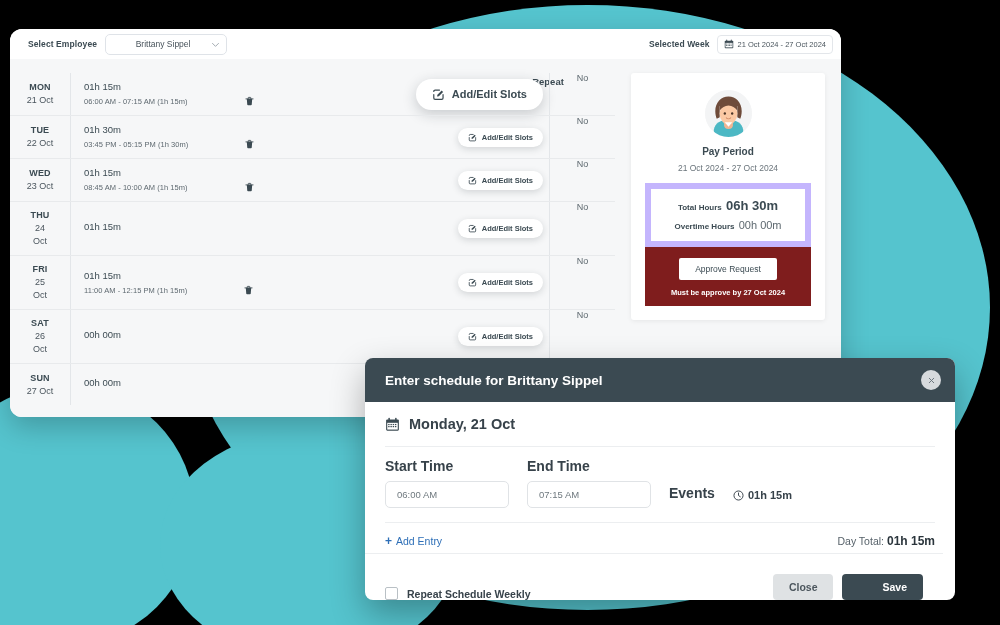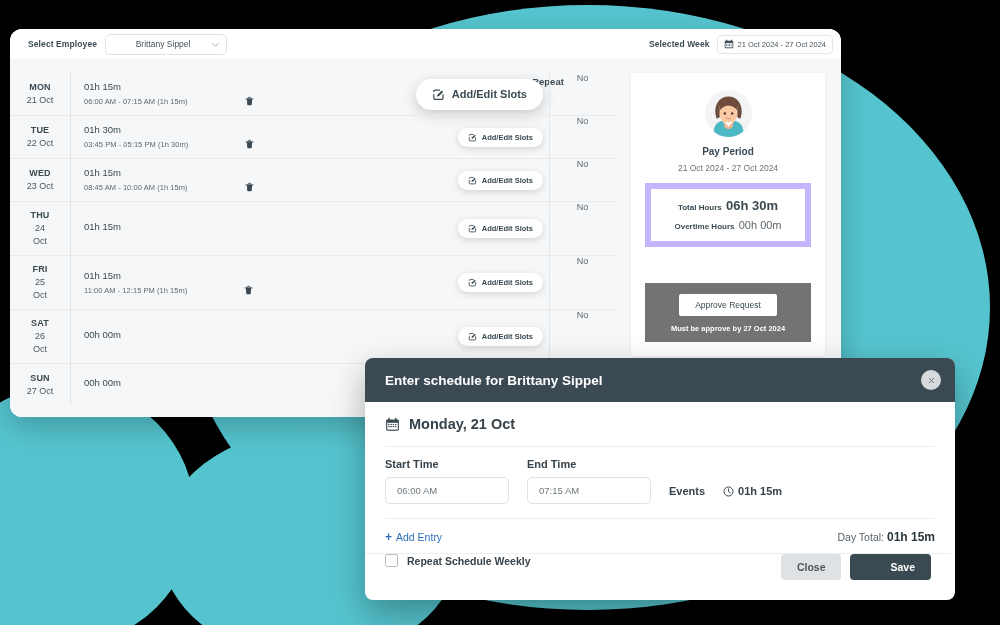--- a/index.html
+++ b/index.html
@@ -180,23 +180,22 @@
     margin-top: 10px;
     border: 6px solid #c4b5fd;
     padding: 9px 6px 10px;
   }
   .hours-line { font-size: 8px; font-weight: bold; color: #3b4a52; }
   .hours-line + .hours-line { margin-top: 6px; }
   .hours-line .big { font-size: 13px; font-weight: bold; margin-left: 2px; }
   .hours-line .small { font-size: 11px; font-weight: normal; color: #5d686f; margin-left: 2px; }
 
   #approve-box {
-    background: #737373;
+    background: #7f1d1d;
     padding: 11px 24px 9px;
-    margin-top: 36px;
   }
   #approve-btn {
     background: #fff; border: none; border-radius: 2px;
     padding: 6px 16px;
     font-size: 8.5px; color: #3b4a52;
     cursor: pointer;
     font-family: "Liberation Sans", sans-serif;
   }
   #approve-note {
     margin-top: 8px;
@@ -237,21 +236,21 @@
   #modal-date .cal2 { width: 15px; height: 15px; }
   #modal-date .cal2 svg { width: 100%; height: 100%; display: block; }
   #modal-date-text { font-size: 14.5px; font-weight: bold; color: #37424a; }
 
   #entry-row {
     border-top: 1px solid #eceef0;
     padding-top: 11px;
     display: flex; align-items: flex-end; gap: 18px;
   }
   .field { display: flex; flex-direction: column; }
-  .field .lab { font-size: 11px; font-weight: bold; color: #37424a; margin-bottom: 7px; }
+  .field .lab { font-size: 14px; font-weight: bold; color: #37424a; margin-bottom: 7px; }
   .field .inp {
     height: 27px; border: 1px solid #e0e3e6; border-radius: 5px;
     background: #fff;
     display: flex; align-items: center;
     padding: 0 7px 0 11px;
     font-size: 9.5px; color: #6f797f;
   }
   #start-time .inp { width: 124px; }
   #end-time .inp { width: 124px; }
   #events-field .inp { width: 130px; }
@@ -277,24 +276,24 @@
   }
   #add-entry .plus { font-size: 12px; line-height: 1; }
   #add-entry .txt { font-weight: normal; }
   #day-total {
     margin-left: auto;
     font-size: 10.5px; color: #57626a;
   }
   #day-total b { font-size: 12px; color: #2b353c; margin-left: 3px; }
 
   #modal-footer {
-    position: absolute; left: 0; right: 4px; bottom: 0;
+    position: absolute; left: 0; right: 12px; bottom: 0;
     height: 47px;
     border-top: 1px solid #eceef0;
-    display: flex; align-items: flex-start;
+    display: flex; align-items: flex-end;
     padding: 0 20px;
   }
   #repeat-weekly { display: flex; align-items: center; gap: 9px; cursor: pointer; }
   #repeat-box {
     width: 13px; height: 13px;
     border: 1px solid #b9c0c5; border-radius: 2px; background: #fff;
   }
   #repeat-label { font-size: 10.5px; font-weight: bold; color: #37424a; }
   #footer-actions { margin-left: auto; display: flex; gap: 9px; }
   .btn {

